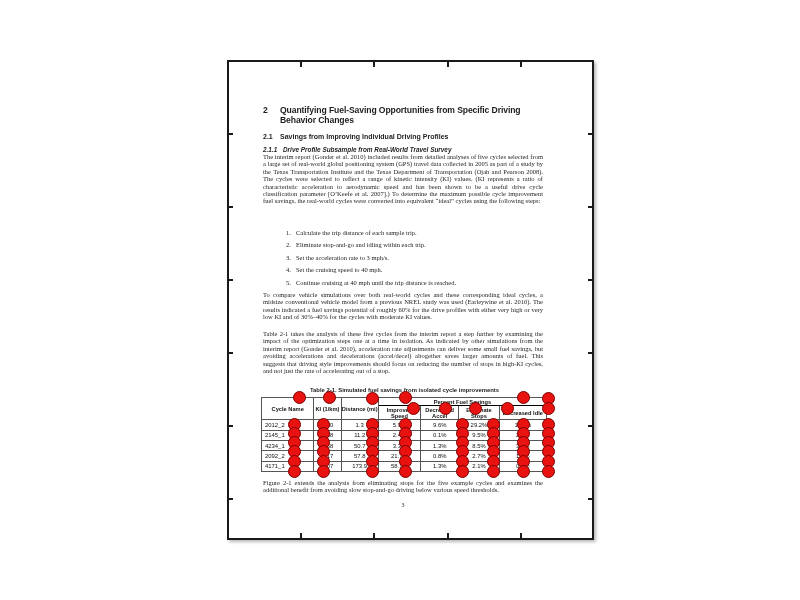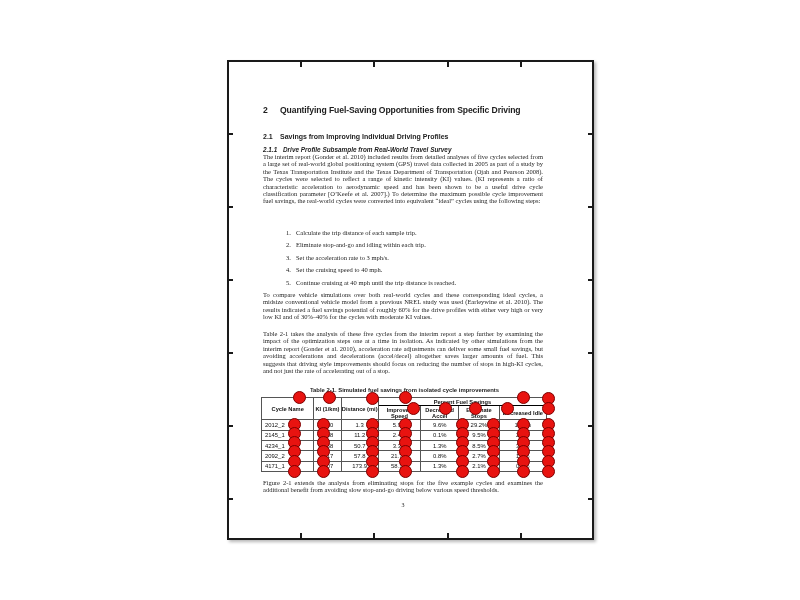--- a/index.html
+++ b/index.html
@@ -39,20 +39,21 @@
        background:#e81310;border:1.2px solid #7e0000;box-sizing:border-box;z-index:10;}
 </style>
 </head>
 <body>
 
 <div id="canvas">
   <div class="page">
 
     <div class="abs h1" style="top:43px;">
       <div><span class="num">2</span><span>Quantifying Fuel-Saving Opportunities from Specific Driving</span></div>
+      <div class="l2">Behavior Changes</div>
     </div>
 
     <div class="abs h2" style="top:71px;">
       <span class="num">2.1</span><span>Savings from Improving Individual Driving Profiles</span>
     </div>
 
     <div class="abs h3" style="top:84px;">
       <span class="num">2.1.1</span><span>Drive Profile Subsample from Real-World Travel Survey</span>
     </div>
 

